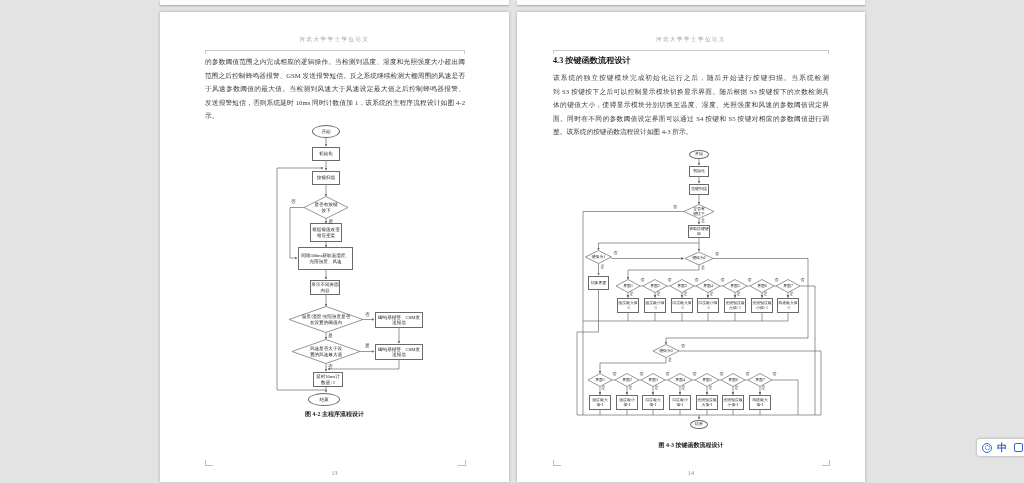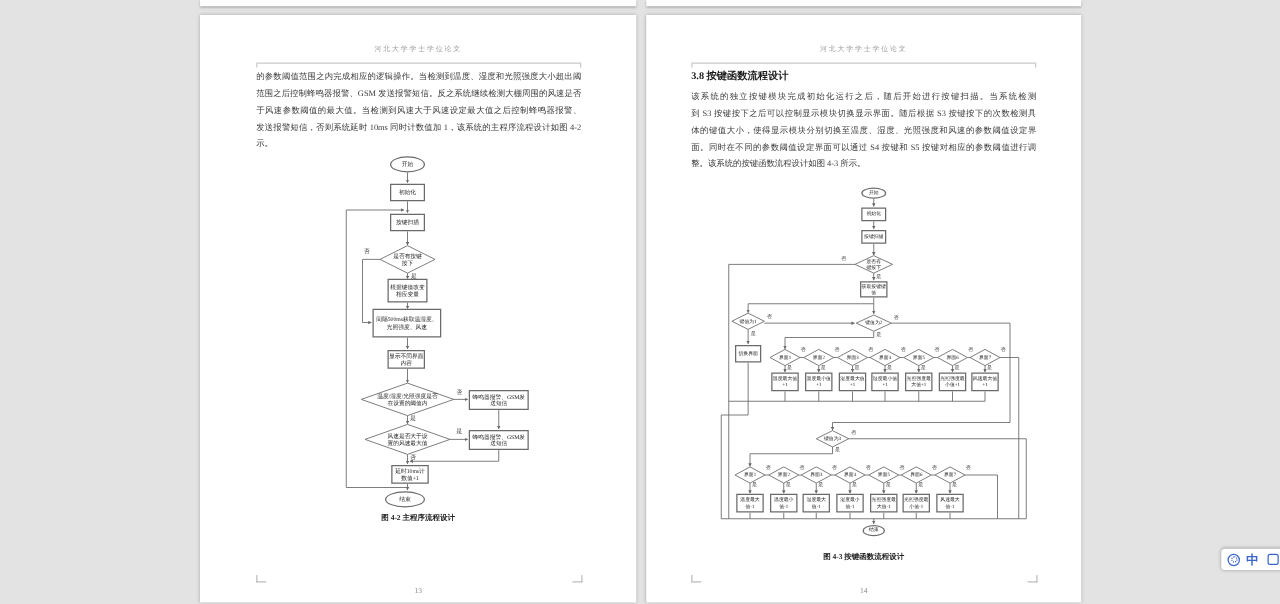--- a/index.html
+++ b/index.html
@@ -119,21 +119,21 @@
     <i class="corner cr" style="left:298px;top:448px;"></i>
   </div>
 
   <div class="page" style="left:517px;width:348px;">
     <div class="pg-header">河北大学学士学位论文</div>
     <div class="rule" style="left:36px;width:276px;">
         <i class="tick"></i>
         <i class="tick tr"></i>
       </div>
 
-    <div class="heading" style="left:36px;top:43px;">3.8  按键函数流程设计</div>
+    <div class="heading" style="left:36px;top:43px;">4.3  按键函数流程设计</div>
     <div class="body-text" style="left:36px;top:59px;width:276px;">
       <div class="jl">该系统的独立按键模块完成初始化运行之后，随后开始进行按键扫描。当系统检测</div>
       <div class="jl">到 S3 按键按下之后可以控制显示模块切换显示界面。随后根据 S3 按键按下的次数检测具</div>
       <div class="jl">体的键值大小，使得显示模块分别切换至温度、湿度、光照强度和风速的参数阈值设定界</div>
       <div class="jl">面。同时在不同的参数阈值设定界面可以通过 S4 按键和 S5 按键对相应的参数阈值进行调</div>
       <div class="jl last">整。该系统的按键函数流程设计如图 4-3 所示。</div>
     </div>
 
     <svg class="fc-svg" width="348" height="470">
       <g>

